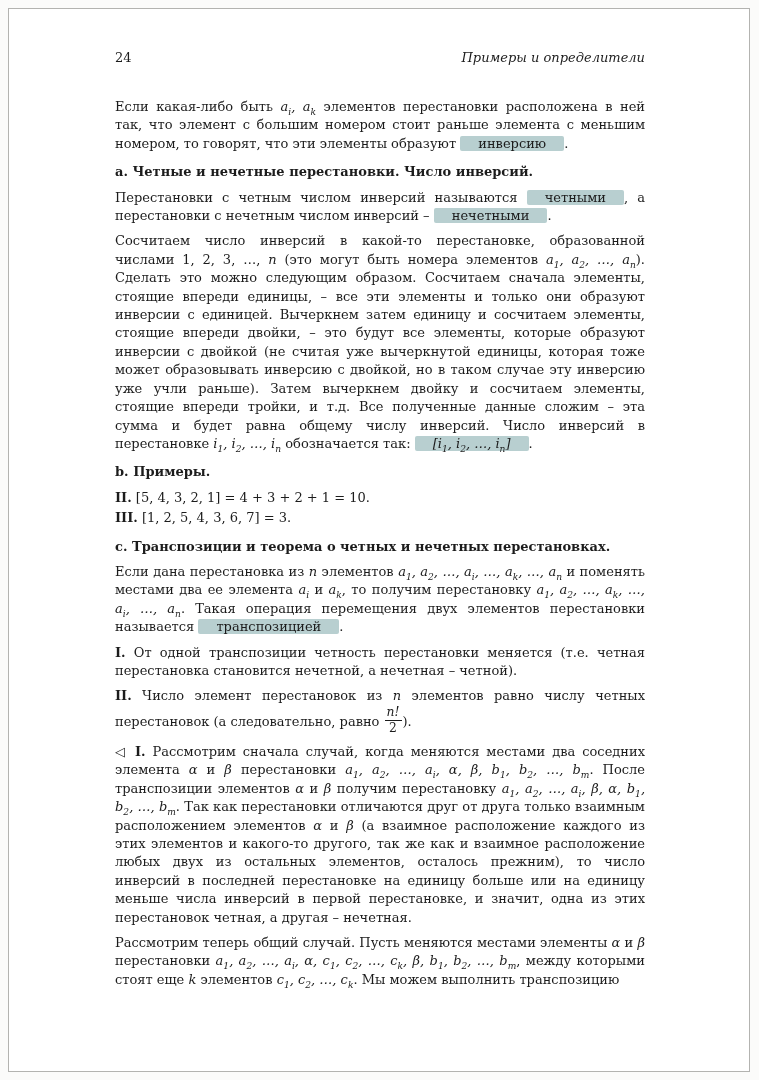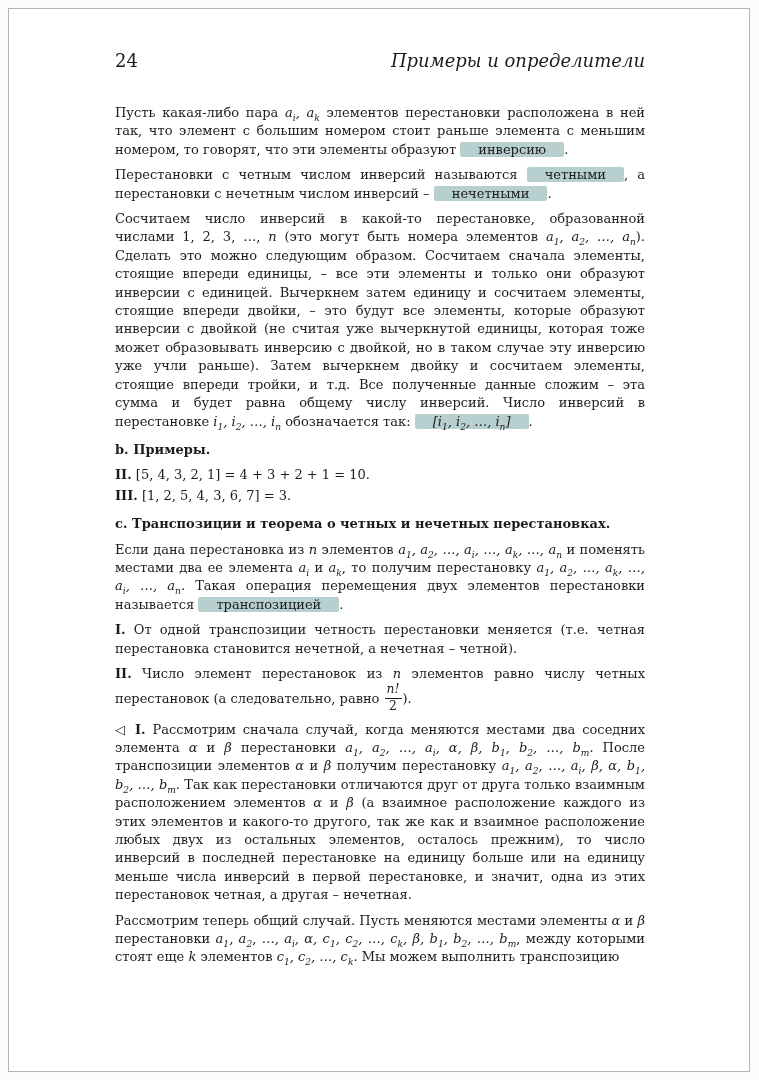--- a/index.html
+++ b/index.html
@@ -19,21 +19,21 @@
     width: 742px; height: 1064px;
     background: #ffffff;
     border: 1px solid #b3b3b0;
     overflow: hidden;
   }
   .header {
     display: flex;
     justify-content: space-between;
     align-items: baseline;
     padding: 41px 104px 0 106px;
-    font-size: 18px;
+    font-size: 13px;
   }
   .running-title { font-style: italic; }
   .content {
     padding: 33px 104px 0 106px;
     font-size: 13px;
     line-height: 18.4px;
     text-align: justify;
   }
   p { margin: 0 0 7px; }
   p.tight { margin-bottom: 2px; }
@@ -70,22 +70,23 @@
 <body>
 
 <div class="page">
 
   <div class="header">
     <span class="page-num">24</span>
     <span class="running-title">Примеры и определители</span>
   </div>
 
   <div class="content">
-    <p><span>Пусть какая-либо пара </span><span class="i">a<sub>i</sub>, a<sub>k</sub></span><span> элементов перестановки расположена в ней так, что элемент с большим номером стоит раньше элемента с меньшим номером, то говорят, что эти элементы образуют </span><span class="hl">инверсию</span><span>.</span></p>
+    <p><span>Если какая-либо быть </span><span class="i">a<sub>i</sub>, a<sub>k</sub></span><span> элементов перестановки расположена в ней так, что элемент с большим номером стоит раньше элемента с меньшим номером, то говорят, что эти элементы образуют </span><span class="hl">инверсию</span><span>.</span></p>
 
+    <p class="heading">a. Четные и нечетные перестановки. Число инверсий.</p>
     <p><span>Перестановки с четным числом инверсий называются </span><span class="hl">четными</span><span>, а перестановки с нечетным числом инверсий – </span><span class="hl">нечетными</span><span>.</span></p>
     <p><span>Сосчитаем число инверсий в какой-то перестановке, образованной числами 1, 2, 3, …, </span><span class="i">n</span><span> (это могут быть номера элементов </span><span class="i">a<sub>1</sub>, a<sub>2</sub>, …, a<sub>n</sub></span><span>). Сделать это можно следующим образом. Сосчитаем сначала элементы, стоящие впереди единицы, – все эти элементы и только они образуют инверсии с единицей. Вычеркнем затем единицу и сосчитаем элементы, стоящие впереди двойки, – это будут все элементы, которые образуют инверсии с двойкой (не считая уже вычеркнутой единицы, которая тоже может образовывать инверсию с двойкой, но в таком случае эту инверсию уже учли раньше). Затем вычеркнем двойку и сосчитаем элементы, стоящие впереди тройки, и т.д. Все полученные данные сложим – эта сумма и будет равна общему числу инверсий. Число инверсий в перестановке </span><span class="i">i<sub>1</sub>, i<sub>2</sub>, …, i<sub>n</sub></span><span> обозначается так: </span><span class="hl i">[i<sub>1</sub>, i<sub>2</sub>, …, i<sub>n</sub>]</span><span>.</span></p>
 
     <p class="heading">b. Примеры.</p>
     <p class="tight"><span class="b">II.</span><span> [5, 4, 3, 2, 1] = 4 + 3 + 2 + 1 = 10.</span></p>
     <p class="tight"><span class="b">III.</span><span> [1, 2, 5, 4, 3, 6, 7] = 3.</span></p>
 
     <p class="heading">c. Транспозиции и теорема о четных и нечетных перестановках.</p>
     <p><span>Если дана перестановка из </span><span class="i">n</span><span> элементов </span><span class="i">a<sub>1</sub>, a<sub>2</sub>, …, a<sub>i</sub>, …, a<sub>k</sub>, …, a<sub>n</sub></span><span> и поменять местами два ее элемента </span><span class="i">a<sub>i</sub></span><span> и </span><span class="i">a<sub>k</sub></span><span>, то получим перестановку </span><span class="i">a<sub>1</sub>, a<sub>2</sub>, …, a<sub>k</sub>, …, a<sub>i</sub>, …, a<sub>n</sub></span><span>. Такая операция перемещения двух элементов перестановки называется </span><span class="hl">транспозицией</span><span>.</span></p>
 

